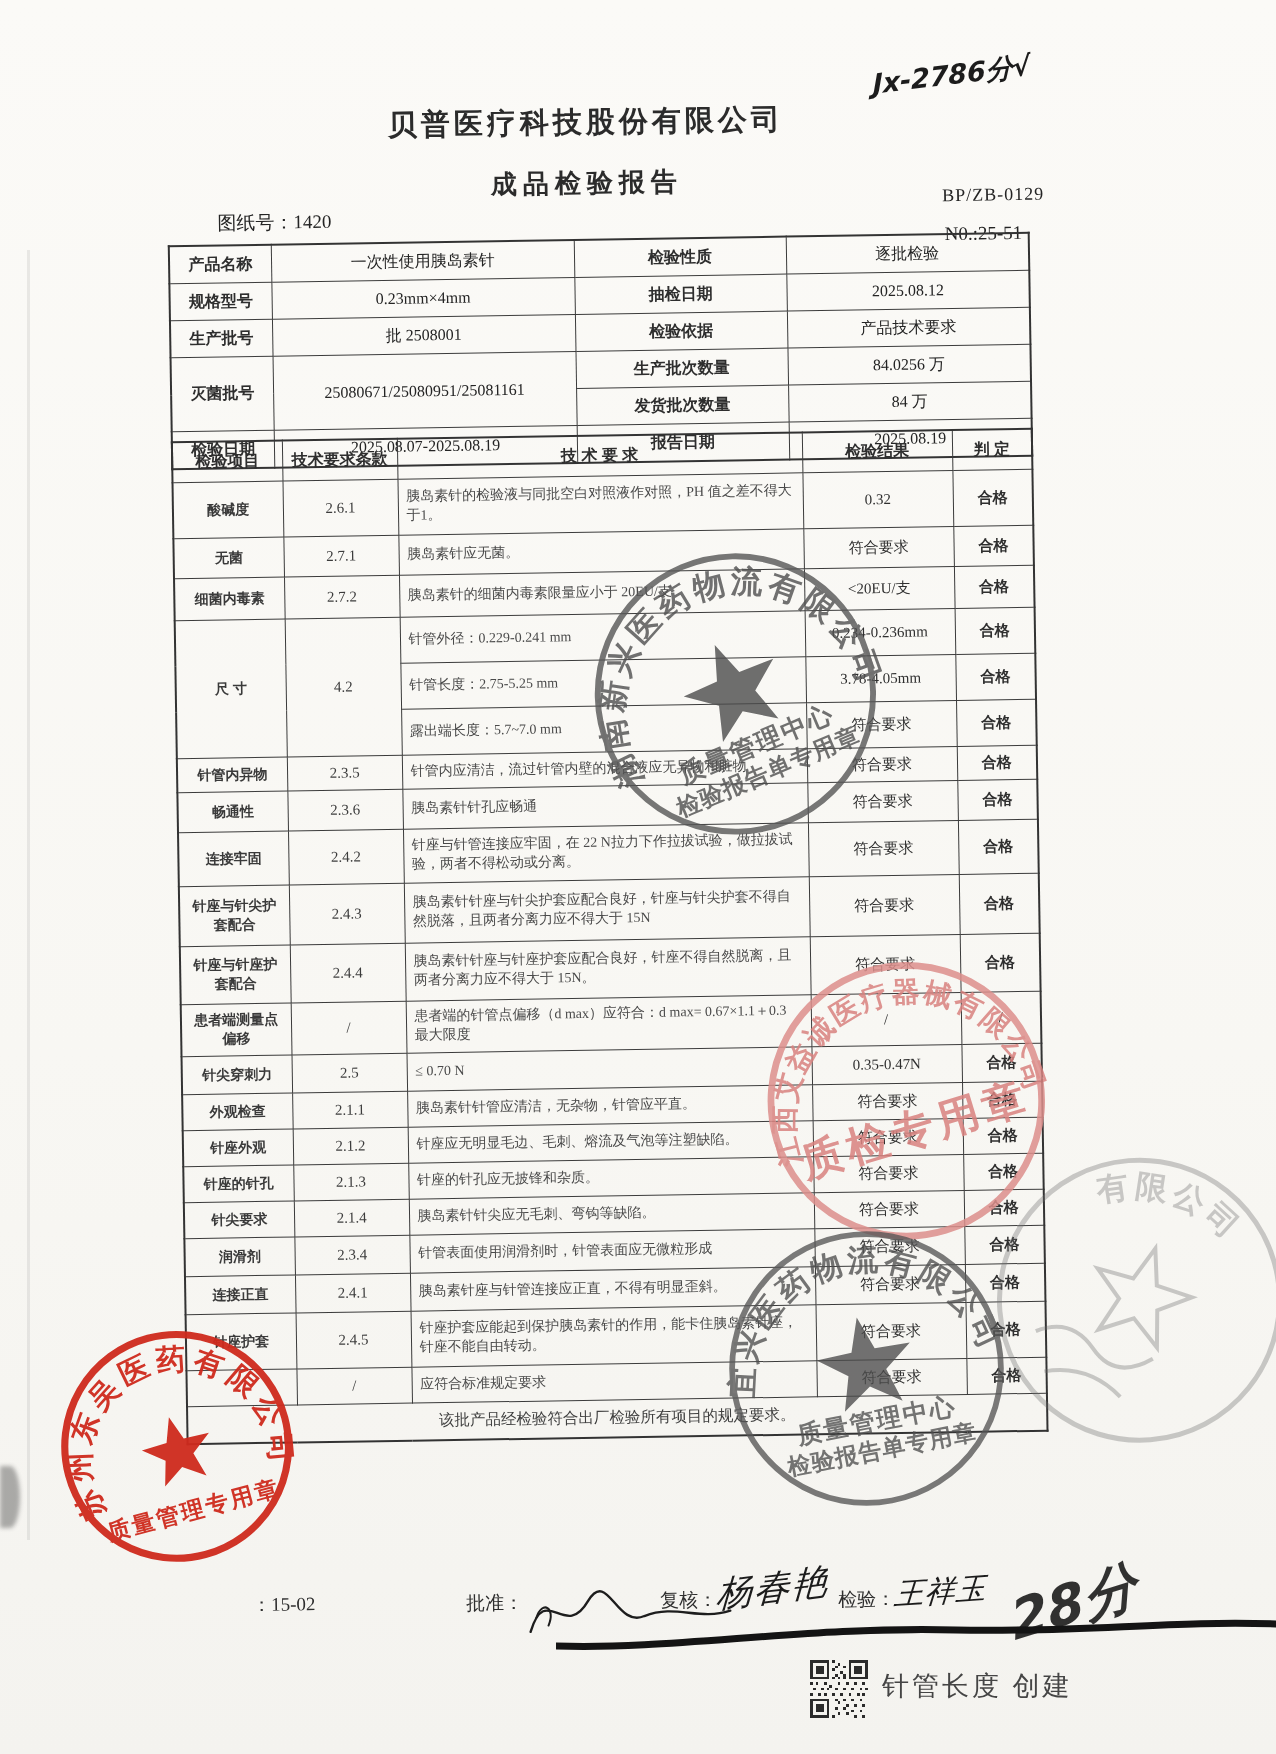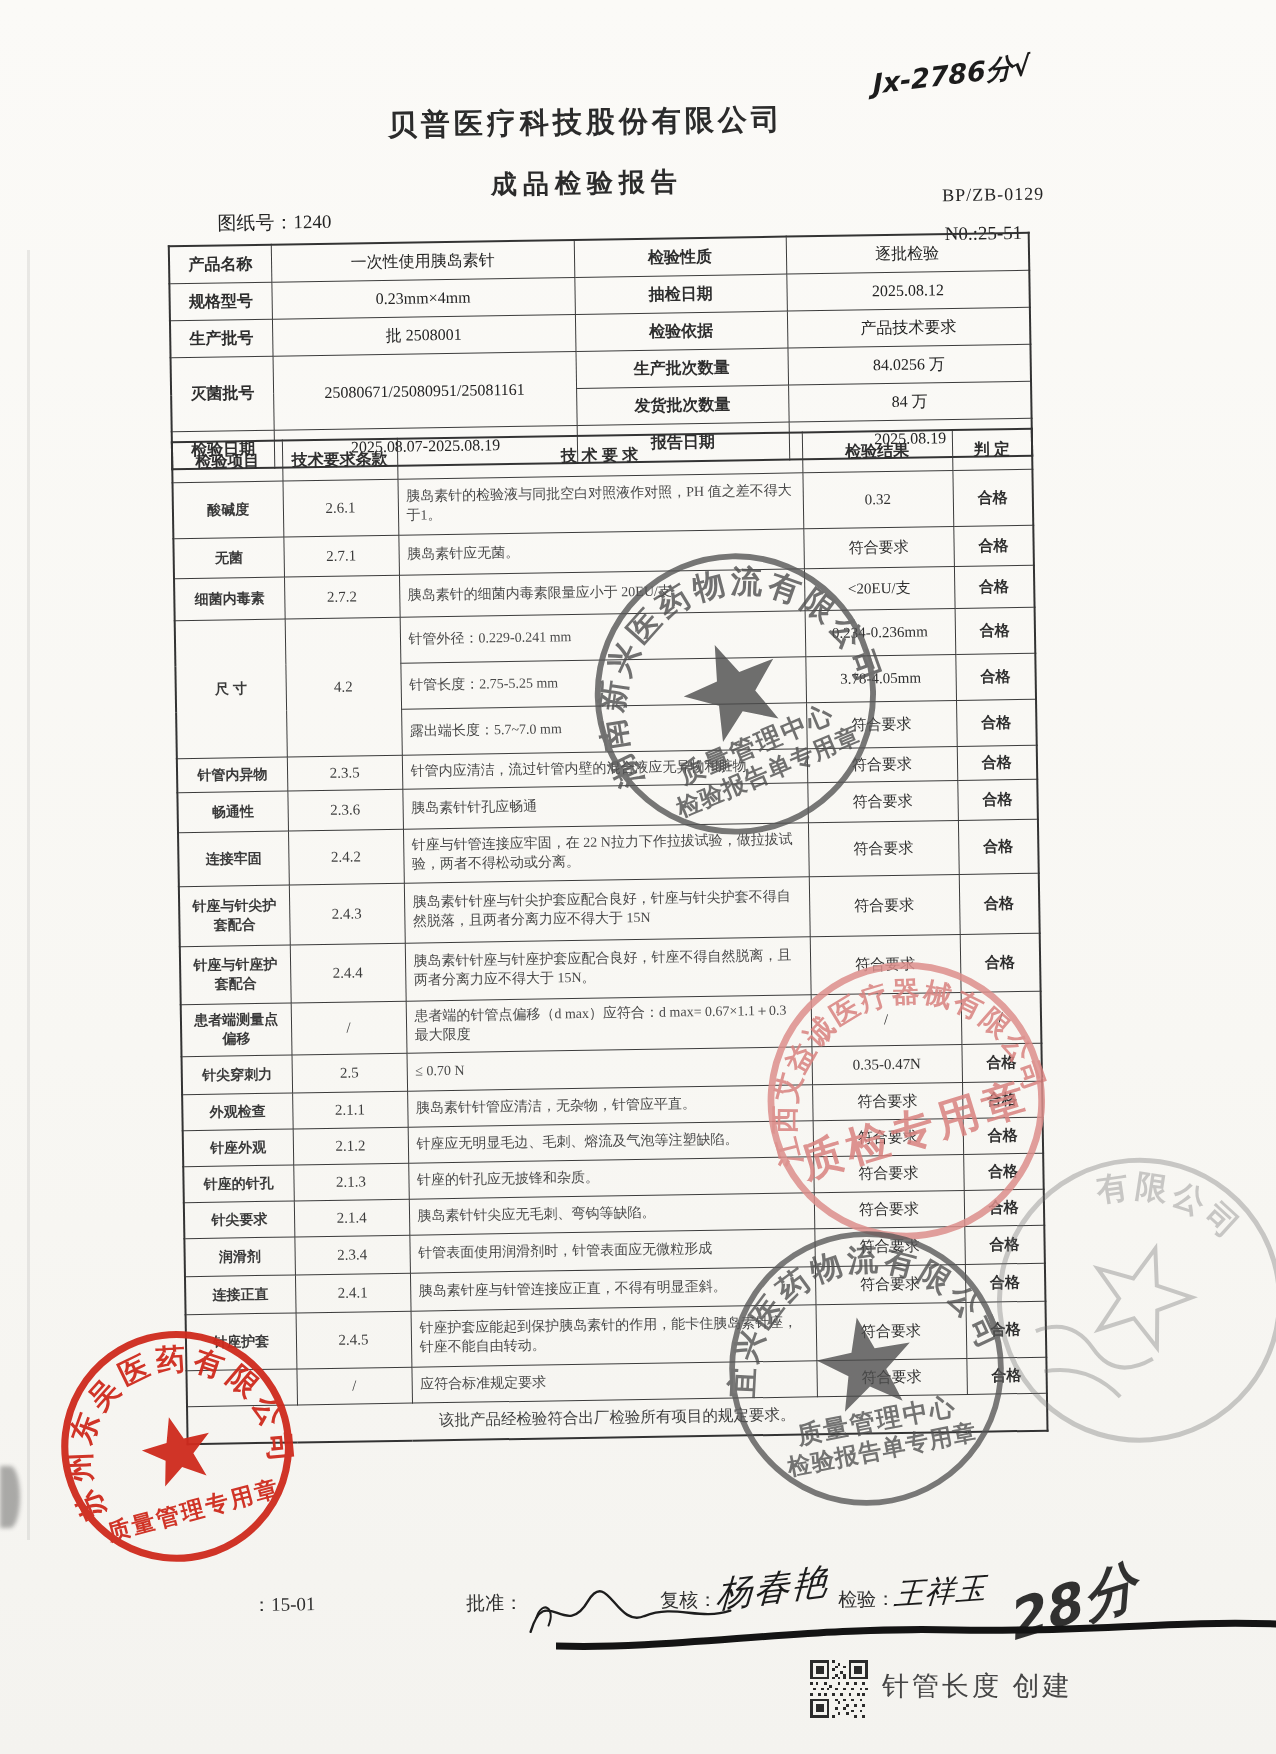--- a/index.html
+++ b/index.html
@@ -77,21 +77,21 @@
 
 <div class="page">
  <div class="tilt">
 
   <div class="abs hand note-tr">Jx-2786分√</div>
 
   <div class="abs company">贝普医疗科技股份有限公司</div>
   <div class="abs doc-title">成品检验报告</div>
   <div class="abs doc-code">BP/ZB-0129</div>
   <div class="abs drawing-no">
-    <span>图纸号：</span><span>1240</span>
+    <span>图纸号：</span><span>1420</span>
   </div>
   <div class="abs report-no">N0.:25-51</div>
 
   <table class="abs info-table">
     <colgroup>
           <col style="width:102px">
           <col style="width:303px">
           <col style="width:212px">
           <col style="width:243px">
         </colgroup>
@@ -291,21 +291,21 @@
       <td class="c-req faded">应符合标准规定要求</td>
       <td class="c-res">符合要求</td>
       <td class="c-ver">合格</td>
     </tr>
     <tr style="height:38px">
       <td class="c-concl" colspan="5">该批产品经检验符合出厂检验所有项目的规定要求。</td>
     </tr>
   </tbody>
       </table>
 
-  <div class="abs sig-label" style="left:238px;top:1586px;">：15-01</div>
+  <div class="abs sig-label" style="left:238px;top:1586px;">：15-02</div>
   <div class="abs sig-label faded" style="left:452px;top:1588px;">批准：</div>
   <svg class="abs sig-svg" viewBox="0 0 230 96">
     <path d="M18,64 C34,14 52,74 76,34 C96,2 104,62 132,50 C164,38 186,56 218,46" fill="none" stroke="#1d1d1d" stroke-width="2.4" stroke-linecap="round"></path>
     <path d="M24,50 C30,32 44,40 36,58" fill="none" stroke="#1d1d1d" stroke-width="2" stroke-linecap="round"></path>
   </svg>
   <div class="abs sig-label" style="left:646px;top:1588px;">复核：</div>
   <div class="abs hand hand-name" style="left:702px;top:1566px;">杨春艳</div>
   <div class="abs sig-label" style="left:824px;top:1590px;">检验：</div>
   <div class="abs hand hand-name2" style="left:880px;top:1576px;">王祥玉</div>
   <div class="abs hand mark-br">28分</div>

